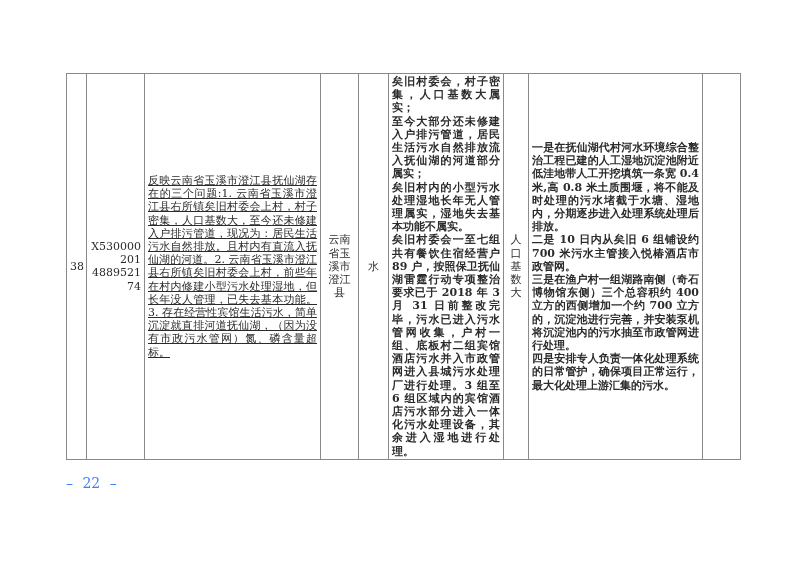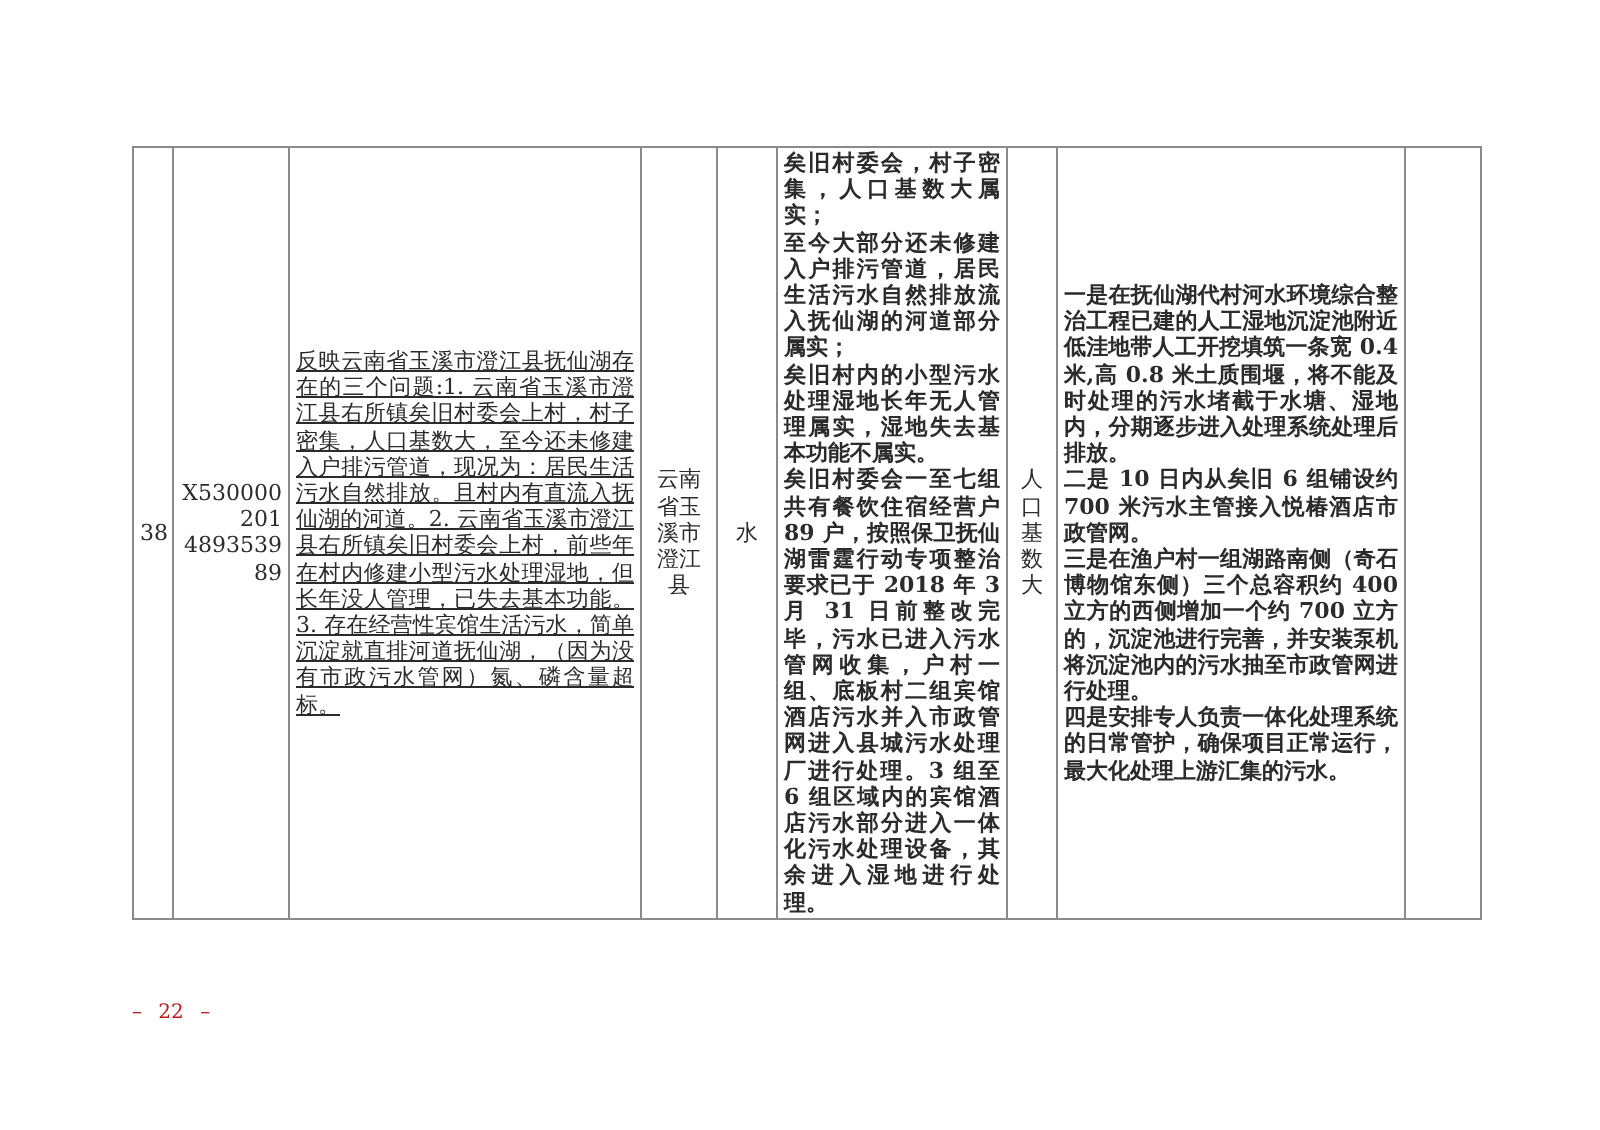--- a/index.html
+++ b/index.html
@@ -47,23 +47,23 @@
     word-break: break-all;
   }
   td.c-verify, td.c-handling { padding: 0 3px; font-weight: bold; }
   td.c-verify p, td.c-handling p {
     margin: 0;
     text-align: justify;
     word-break: break-all;
   }
   .pageno {
     position: absolute;
-    left: 66px; top: 501px;
-    font-size: 10px;
-    color: #b91c1c;
+    left: 66px; top: 475px;
+    font-size: 14px;
+    color: #3b82f6;
     word-spacing: 5px;
   }
 </style>
 </head>
 <body>
 
 <div class="page">
 
   <table class="report">
     <colgroup>
@@ -77,21 +77,21 @@
       <col style="width:174px">
       <col style="width:38px">
     </colgroup>
     <tbody>
         <tr>
 
       <td class="c-serial">38</td>
 
       <td class="c-code">
         <div>X530000201</div>
-        <div>489353989</div>
+        <div>488952174</div>
       </td>
 
       <td class="c-complaint">
         <div class="para">反映云南省玉溪市澄江县抚仙湖存在的三个问题:1. 云南省玉溪市澄江县右所镇矣旧村委会上村，村子密集，人口基数大，至今还未修建入户排污管道，现况为：居民生活污水自然排放。且村内有直流入抚仙湖的河道。2. 云南省玉溪市澄江县右所镇矣旧村委会上村，前些年在村内修建小型污水处理湿地，但长年没人管理，已失去基本功能。3. 存在经营性宾馆生活污水，简单沉淀就直排河道抚仙湖，（因为没有市政污水管网）氮、磷含量超标。</div>
       </td>
 
       <td class="c-region">云南省玉溪市澄江县</td>
 
       <td class="c-type">水</td>
 

